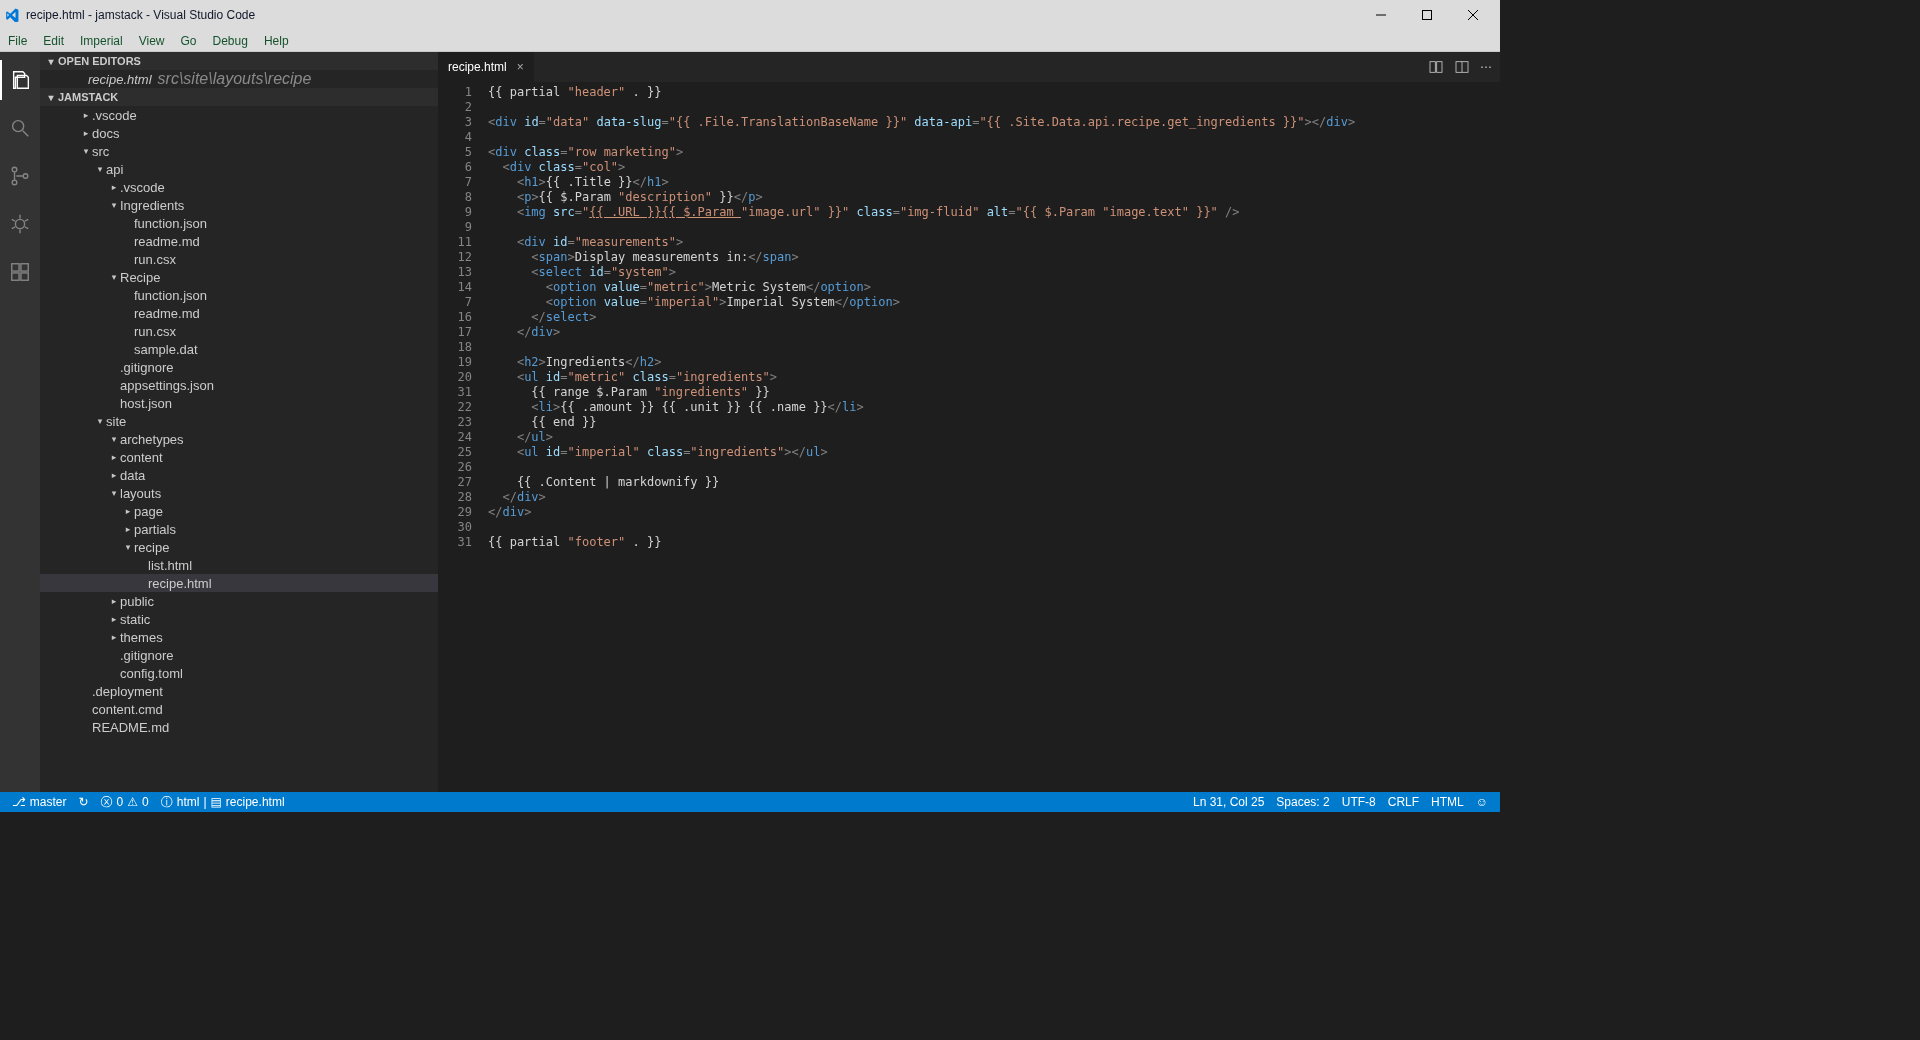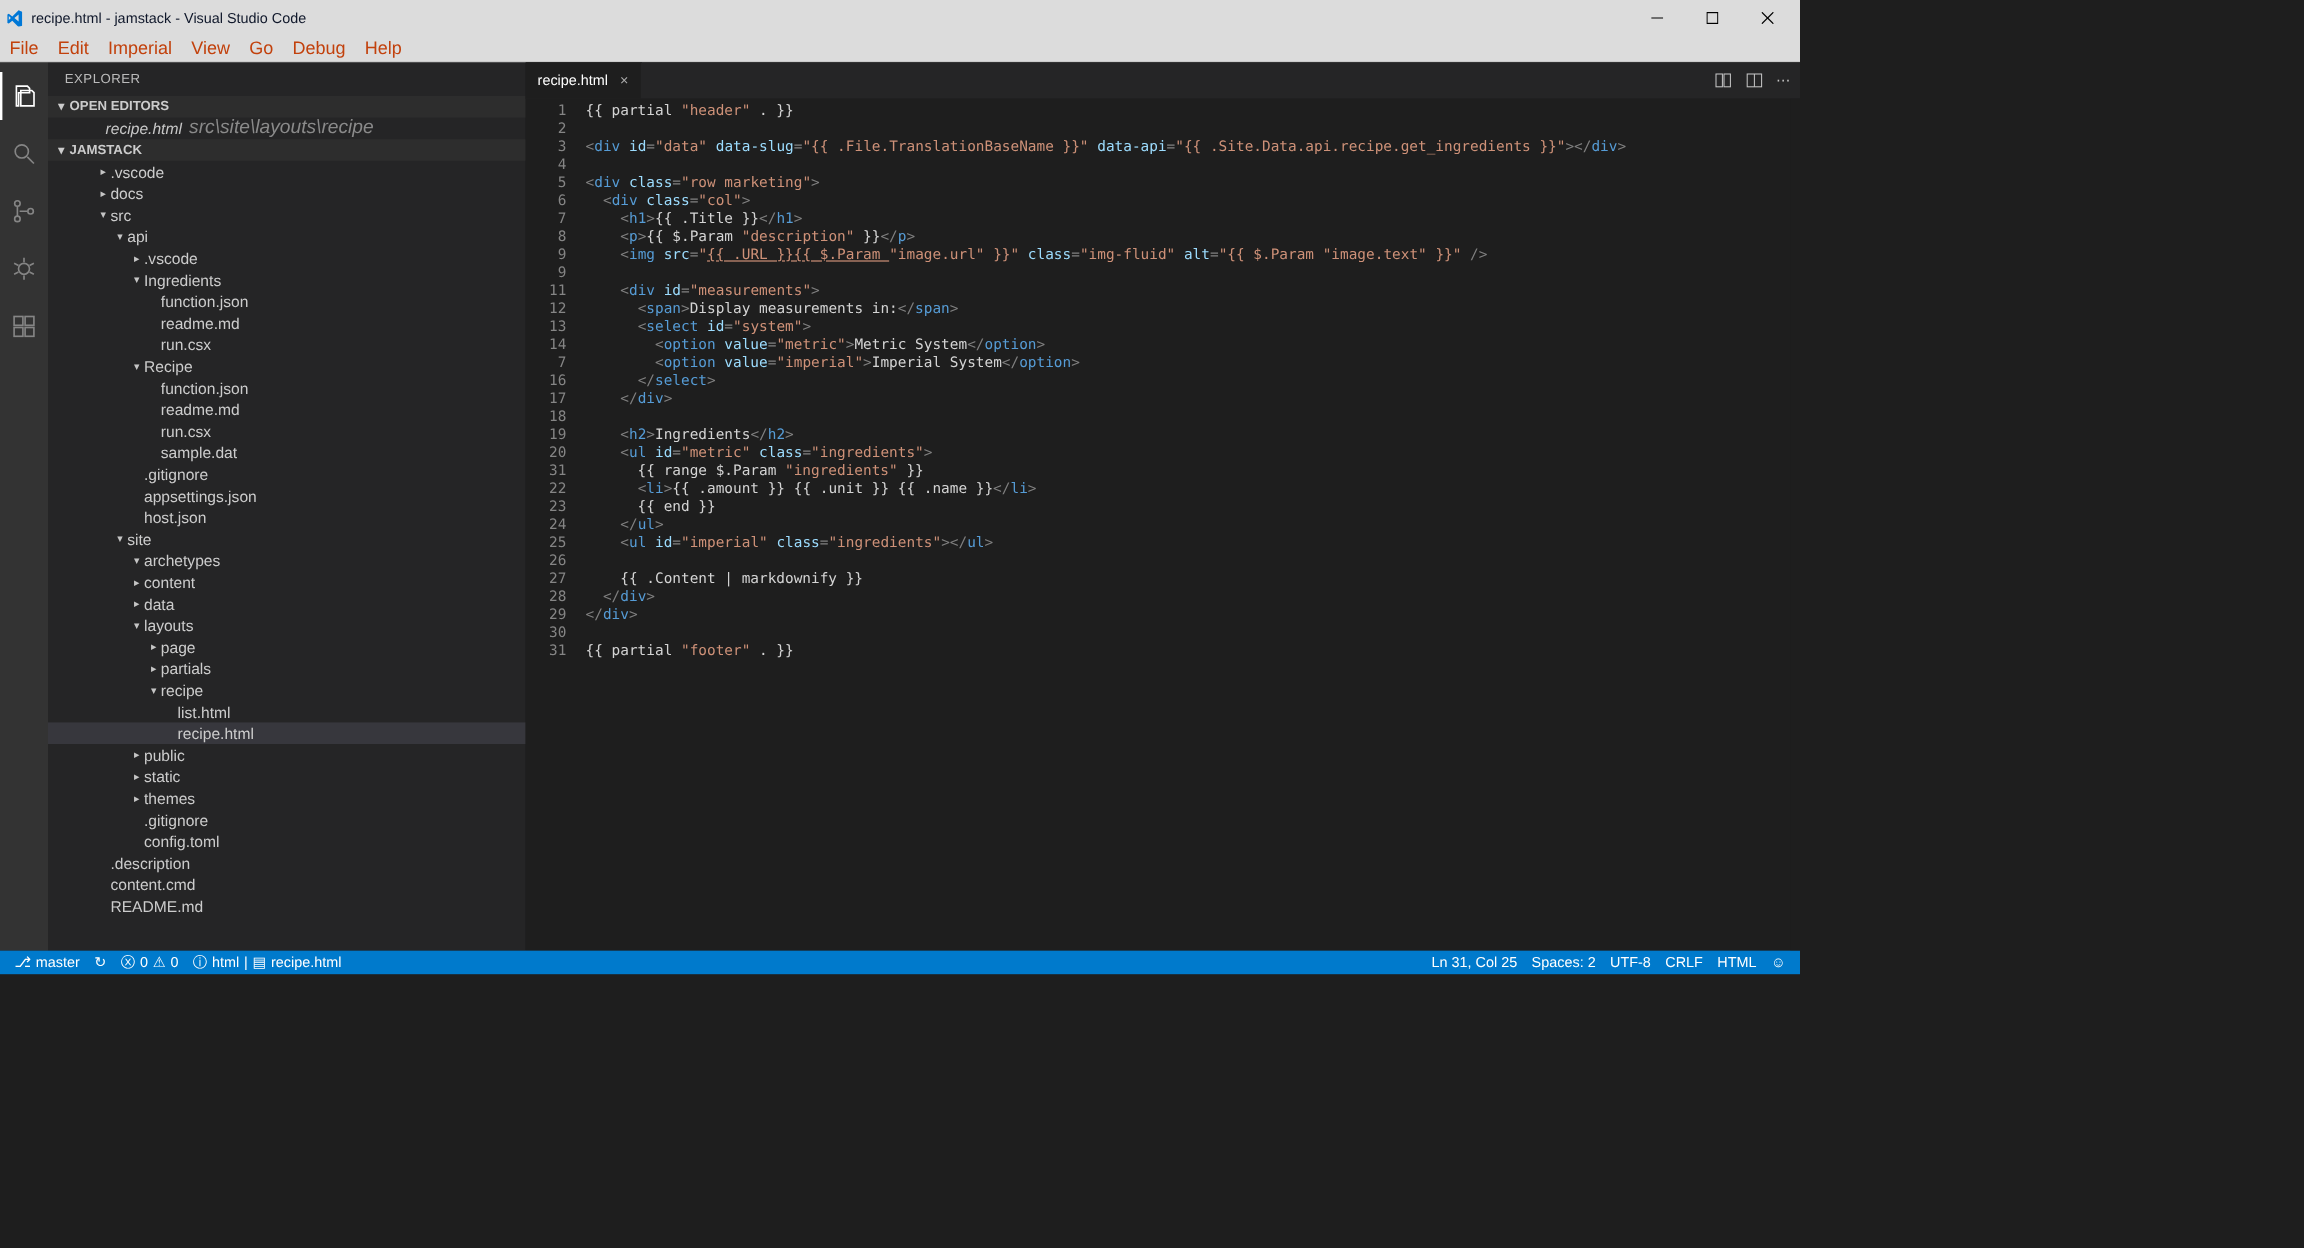--- a/index.html
+++ b/index.html
@@ -7,21 +7,21 @@
 
 
 .titlebar { height:30px; background:#dcdcdc; color:#000; display:flex; align-items:center; padding:0 4px; }
 .titlebar .logo { width:16px; height:16px; margin-right:6px; display:flex; align-items:center; justify-content:center; }
 .titlebar .title { font-size:12px; color:#0f172a; }
 .winctrls { margin-left:auto; display:flex; }
 .winctrls div { width:46px; height:30px; display:flex; align-items:center; justify-content:center; color:#000; }
 
 
 .menubar { height:22px; background:#dcdcdc; display:flex; align-items:center; padding:0 0; border-bottom:1px solid #c8c8c8; }
-.menubar .item { padding:2px 8px; color:#c2410c; font-size:15px; }
+.menubar .item { padding:2px 8px; color:#14532d; font-size:12px; }
 
 
 .main { display:flex; height:740px; }
 .activitybar { width:40px; background:#333333; display:flex; flex-direction:column; align-items:center; padding-top:8px; gap:8px; }
 .activitybar .aicon { width:40px; height:40px; display:flex; align-items:center; justify-content:center; color:#858585; }
 .activitybar .aicon.active { color:#fff; border-left:2px solid #fff; }
 
 .sidebar { width:398px; background:#252526; display:flex; flex-direction:column; }
 .sidebar .hdr { height:28px; display:flex; align-items:center; padding:0 14px; font-size:11px; color:#bbb; letter-spacing:0.4px; }
 .section-title { height:18px; display:flex; align-items:center; padding:0 4px; font-size:11px; font-weight:700; color:#ccc; background:#2d2d2d; cursor:pointer; }
@@ -138,21 +138,20 @@
         <svg width="22" height="22" viewBox="0 0 24 24" fill="none" stroke="currentColor" stroke-width="1.5">
           <rect x="3" y="3" width="8" height="8"></rect>
           <rect x="13" y="3" width="8" height="8"></rect>
           <rect x="3" y="13" width="8" height="8"></rect>
           <rect x="13" y="13" width="8" height="8"></rect>
         </svg>
       </div>
   </div>
 
   <div class="sidebar">
-    <div class="hdr">EXPLORER</div>
     <div class="section-title">
       <span class="chev">▾</span>
       <span>OPEN EDITORS</span>
     </div>
     <div class="tree">
       <div class="row open-editor">
         <span class="indent" style="width:48px"></span>
         <span class="label">recipe.html</span>
         <span class="subpath">src\site\layouts\recipe</span>
       </div>
@@ -318,21 +317,21 @@
           <span class="label">.gitignore</span>
         </div>
         <div class="row">
           <span class="indent" style="width: 68px;"></span>
           <span class="twist"></span>
           <span class="label">config.toml</span>
         </div>
         <div class="row">
           <span class="indent" style="width: 40px;"></span>
           <span class="twist"></span>
-          <span class="label">.description</span>
+          <span class="label">.deployment</span>
         </div>
         <div class="row">
           <span class="indent" style="width: 40px;"></span>
           <span class="twist"></span>
           <span class="label">content.cmd</span>
         </div>
         <div class="row">
           <span class="indent" style="width: 40px;"></span>
           <span class="twist"></span>
           <span class="label">README.md</span>

